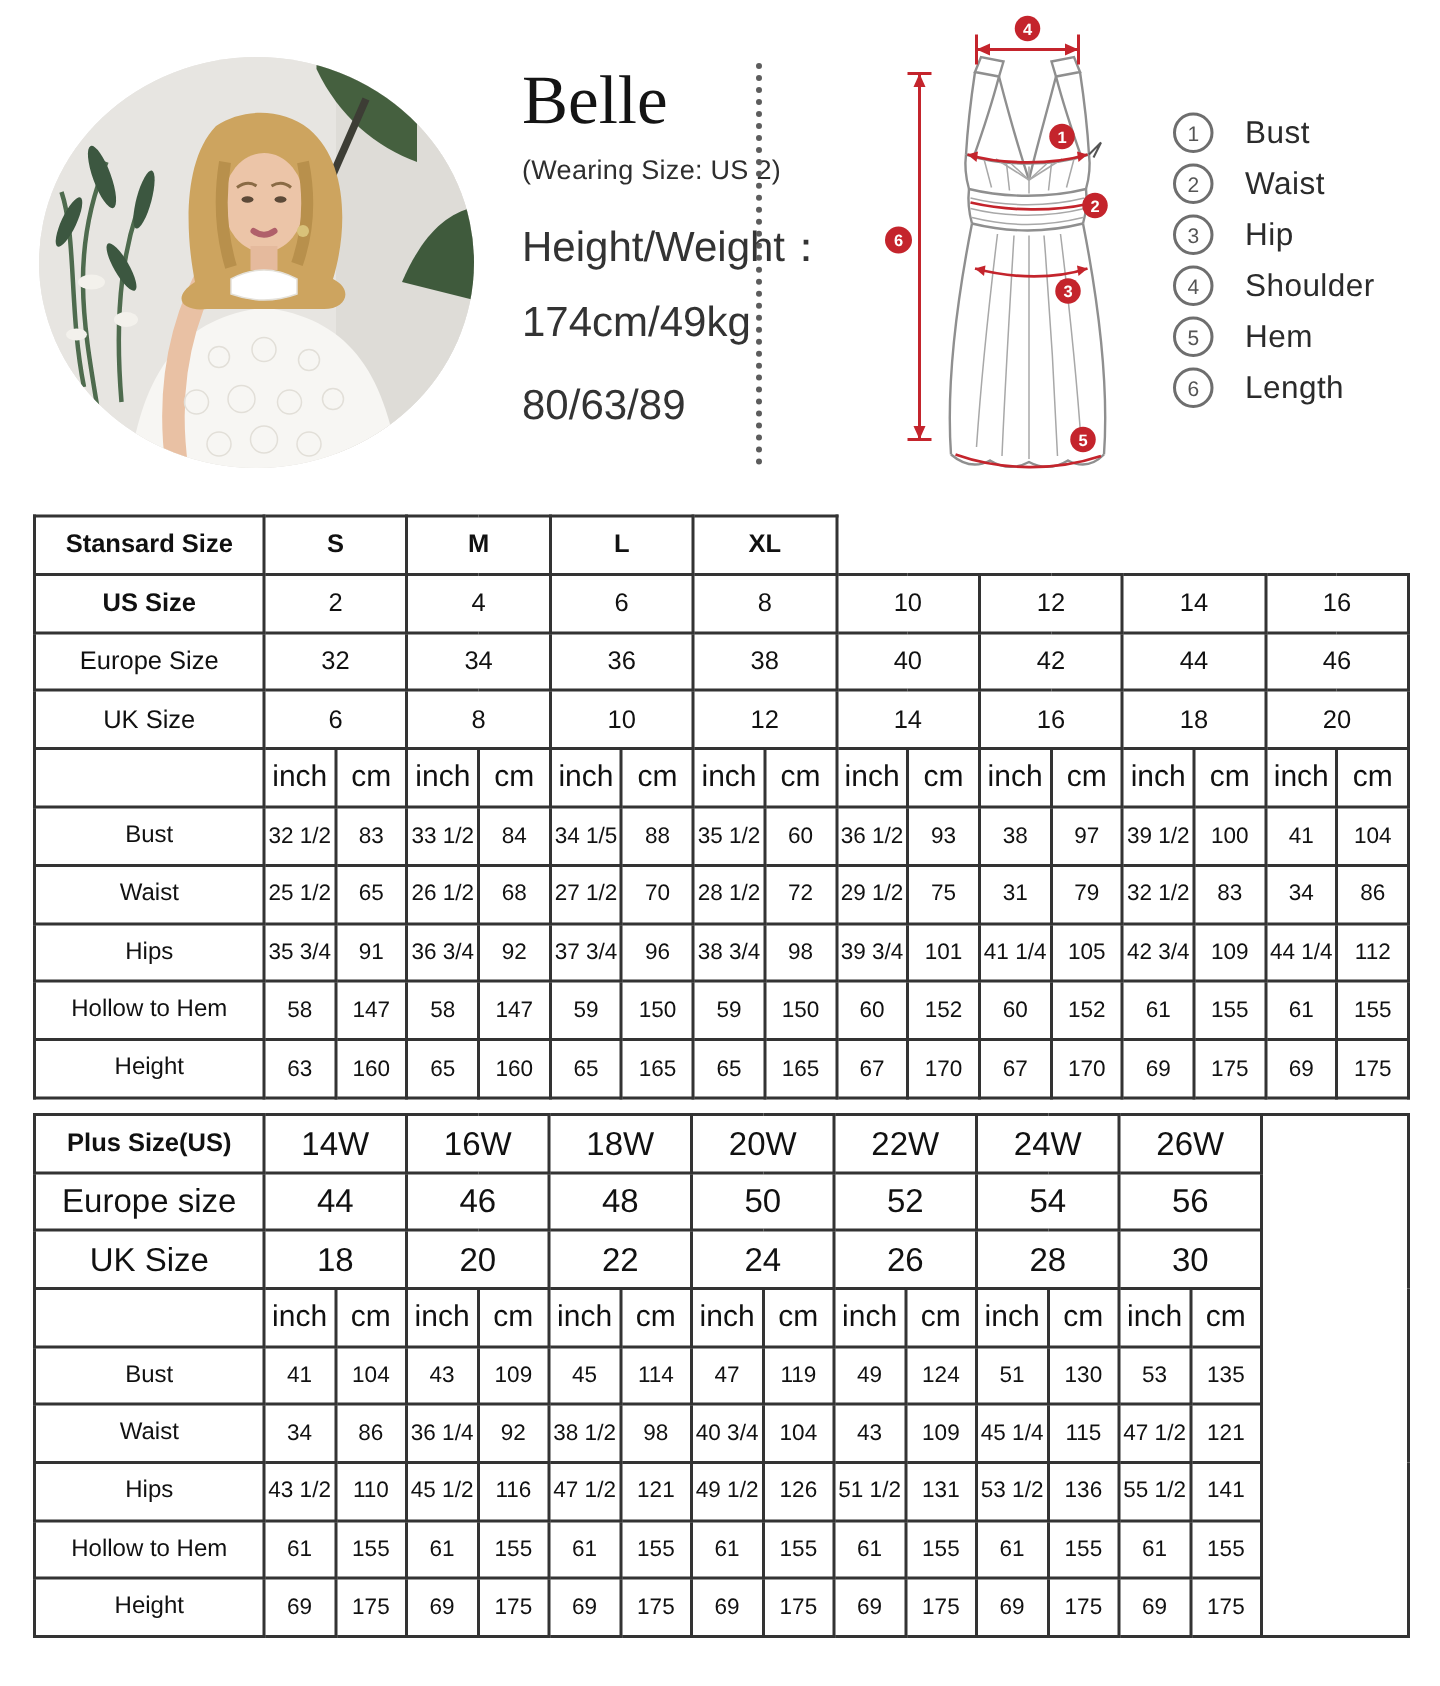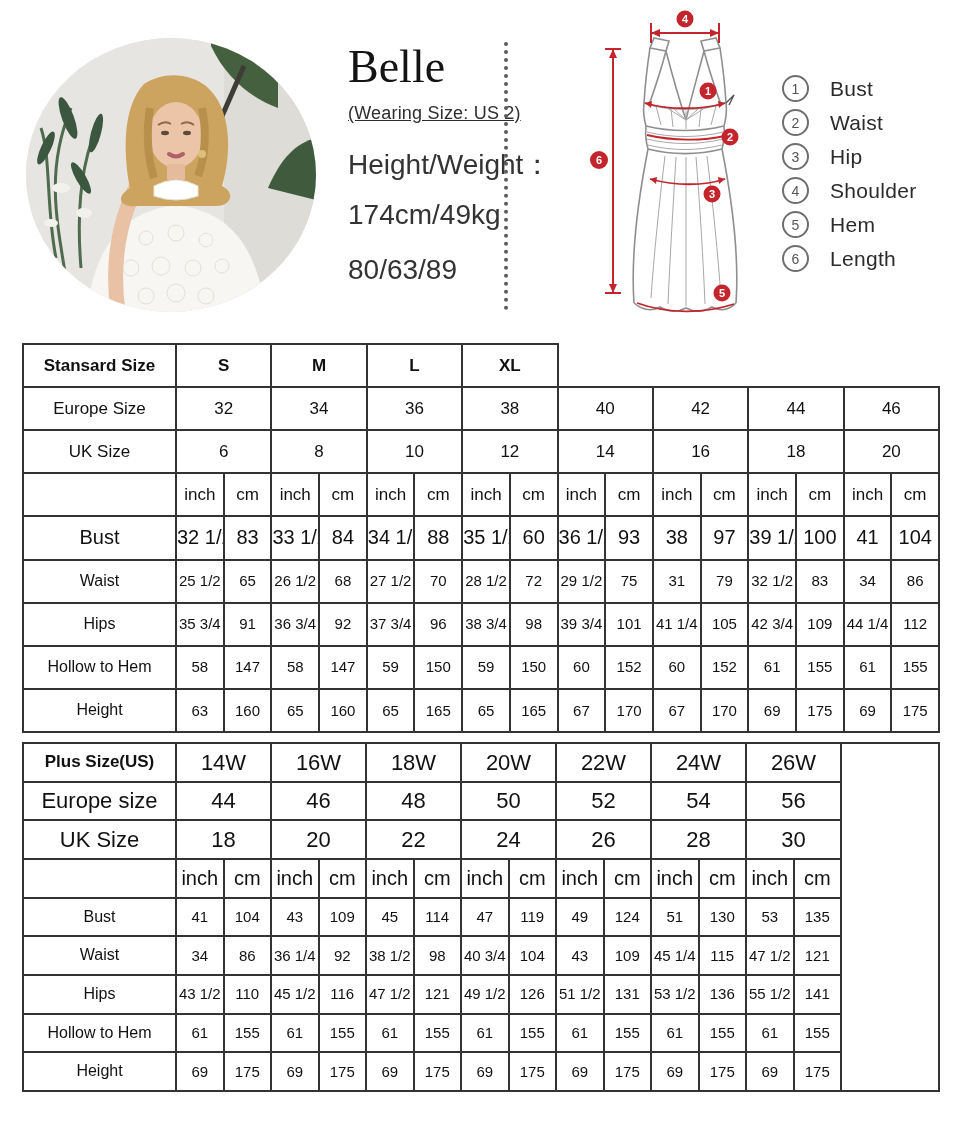--- a/index.html
+++ b/index.html
@@ -7,21 +7,21 @@
         font-family:"Liberation Sans",sans-serif;color:#1c1c1c;}
 
   
   .photo{position:absolute;left:26px;top:38px;width:290px;height:274px;border-radius:50%;
          overflow:hidden;background:#e7e5e1;}
   .photo svg{display:block;width:100%;height:100%;}
 
   .model-card{position:absolute;left:322px;top:44px;width:185px;margin-left:26px;}
   .model-name{font-family:"Liberation Serif",serif;font-size:46px;line-height:1;color:#141414;
               margin:0 0 13px 0;font-weight:normal;}
-  .model-sub{font-size:18px;color:#2e2e2e;margin:0 0 22px 0;letter-spacing:.2px;text-decoration:underline;}
+  .model-sub{font-size:18px;color:#2e2e2e;margin:0 0 22px 0;letter-spacing:.2px;}
   .model-line{font-size:28px;color:#333;margin:0 0 15px 0;}
   .model-line.gap{margin-bottom:23px;}
 
   .divider{position:absolute;left:504px;top:42px;height:268px;width:0;
            border-left:4px dotted #5c5c5c;}
 
   .diagram{position:absolute;left:588px;top:4px;width:190px;height:320px;}
   .diagram svg{display:block;width:100%;height:100%;}
   .badge-num{font-family:"Liberation Sans",sans-serif;font-size:11px;font-weight:bold;}
 
@@ -250,20 +250,31 @@
     </colgroup>
     <tbody>
         <tr>
           <td class="b">Stansard Size</td>
           <td colspan="2" class="b">S</td>
           <td colspan="2" class="b">M</td>
           <td colspan="2" class="b">L</td>
           <td colspan="2" class="b">XL</td>
         </tr>
         <tr>
+          <td class="b">US Size</td>
+          <td colspan="2">2</td>
+          <td colspan="2">4</td>
+          <td colspan="2">6</td>
+          <td colspan="2">8</td>
+          <td colspan="2">10</td>
+          <td colspan="2">12</td>
+          <td colspan="2">14</td>
+          <td colspan="2">16</td>
+        </tr>
+        <tr>
           <td>Europe Size</td>
           <td colspan="2">32</td>
           <td colspan="2">34</td>
           <td colspan="2">36</td>
           <td colspan="2">38</td>
           <td colspan="2">40</td>
           <td colspan="2">42</td>
           <td colspan="2">44</td>
           <td colspan="2">46</td>
         </tr>

